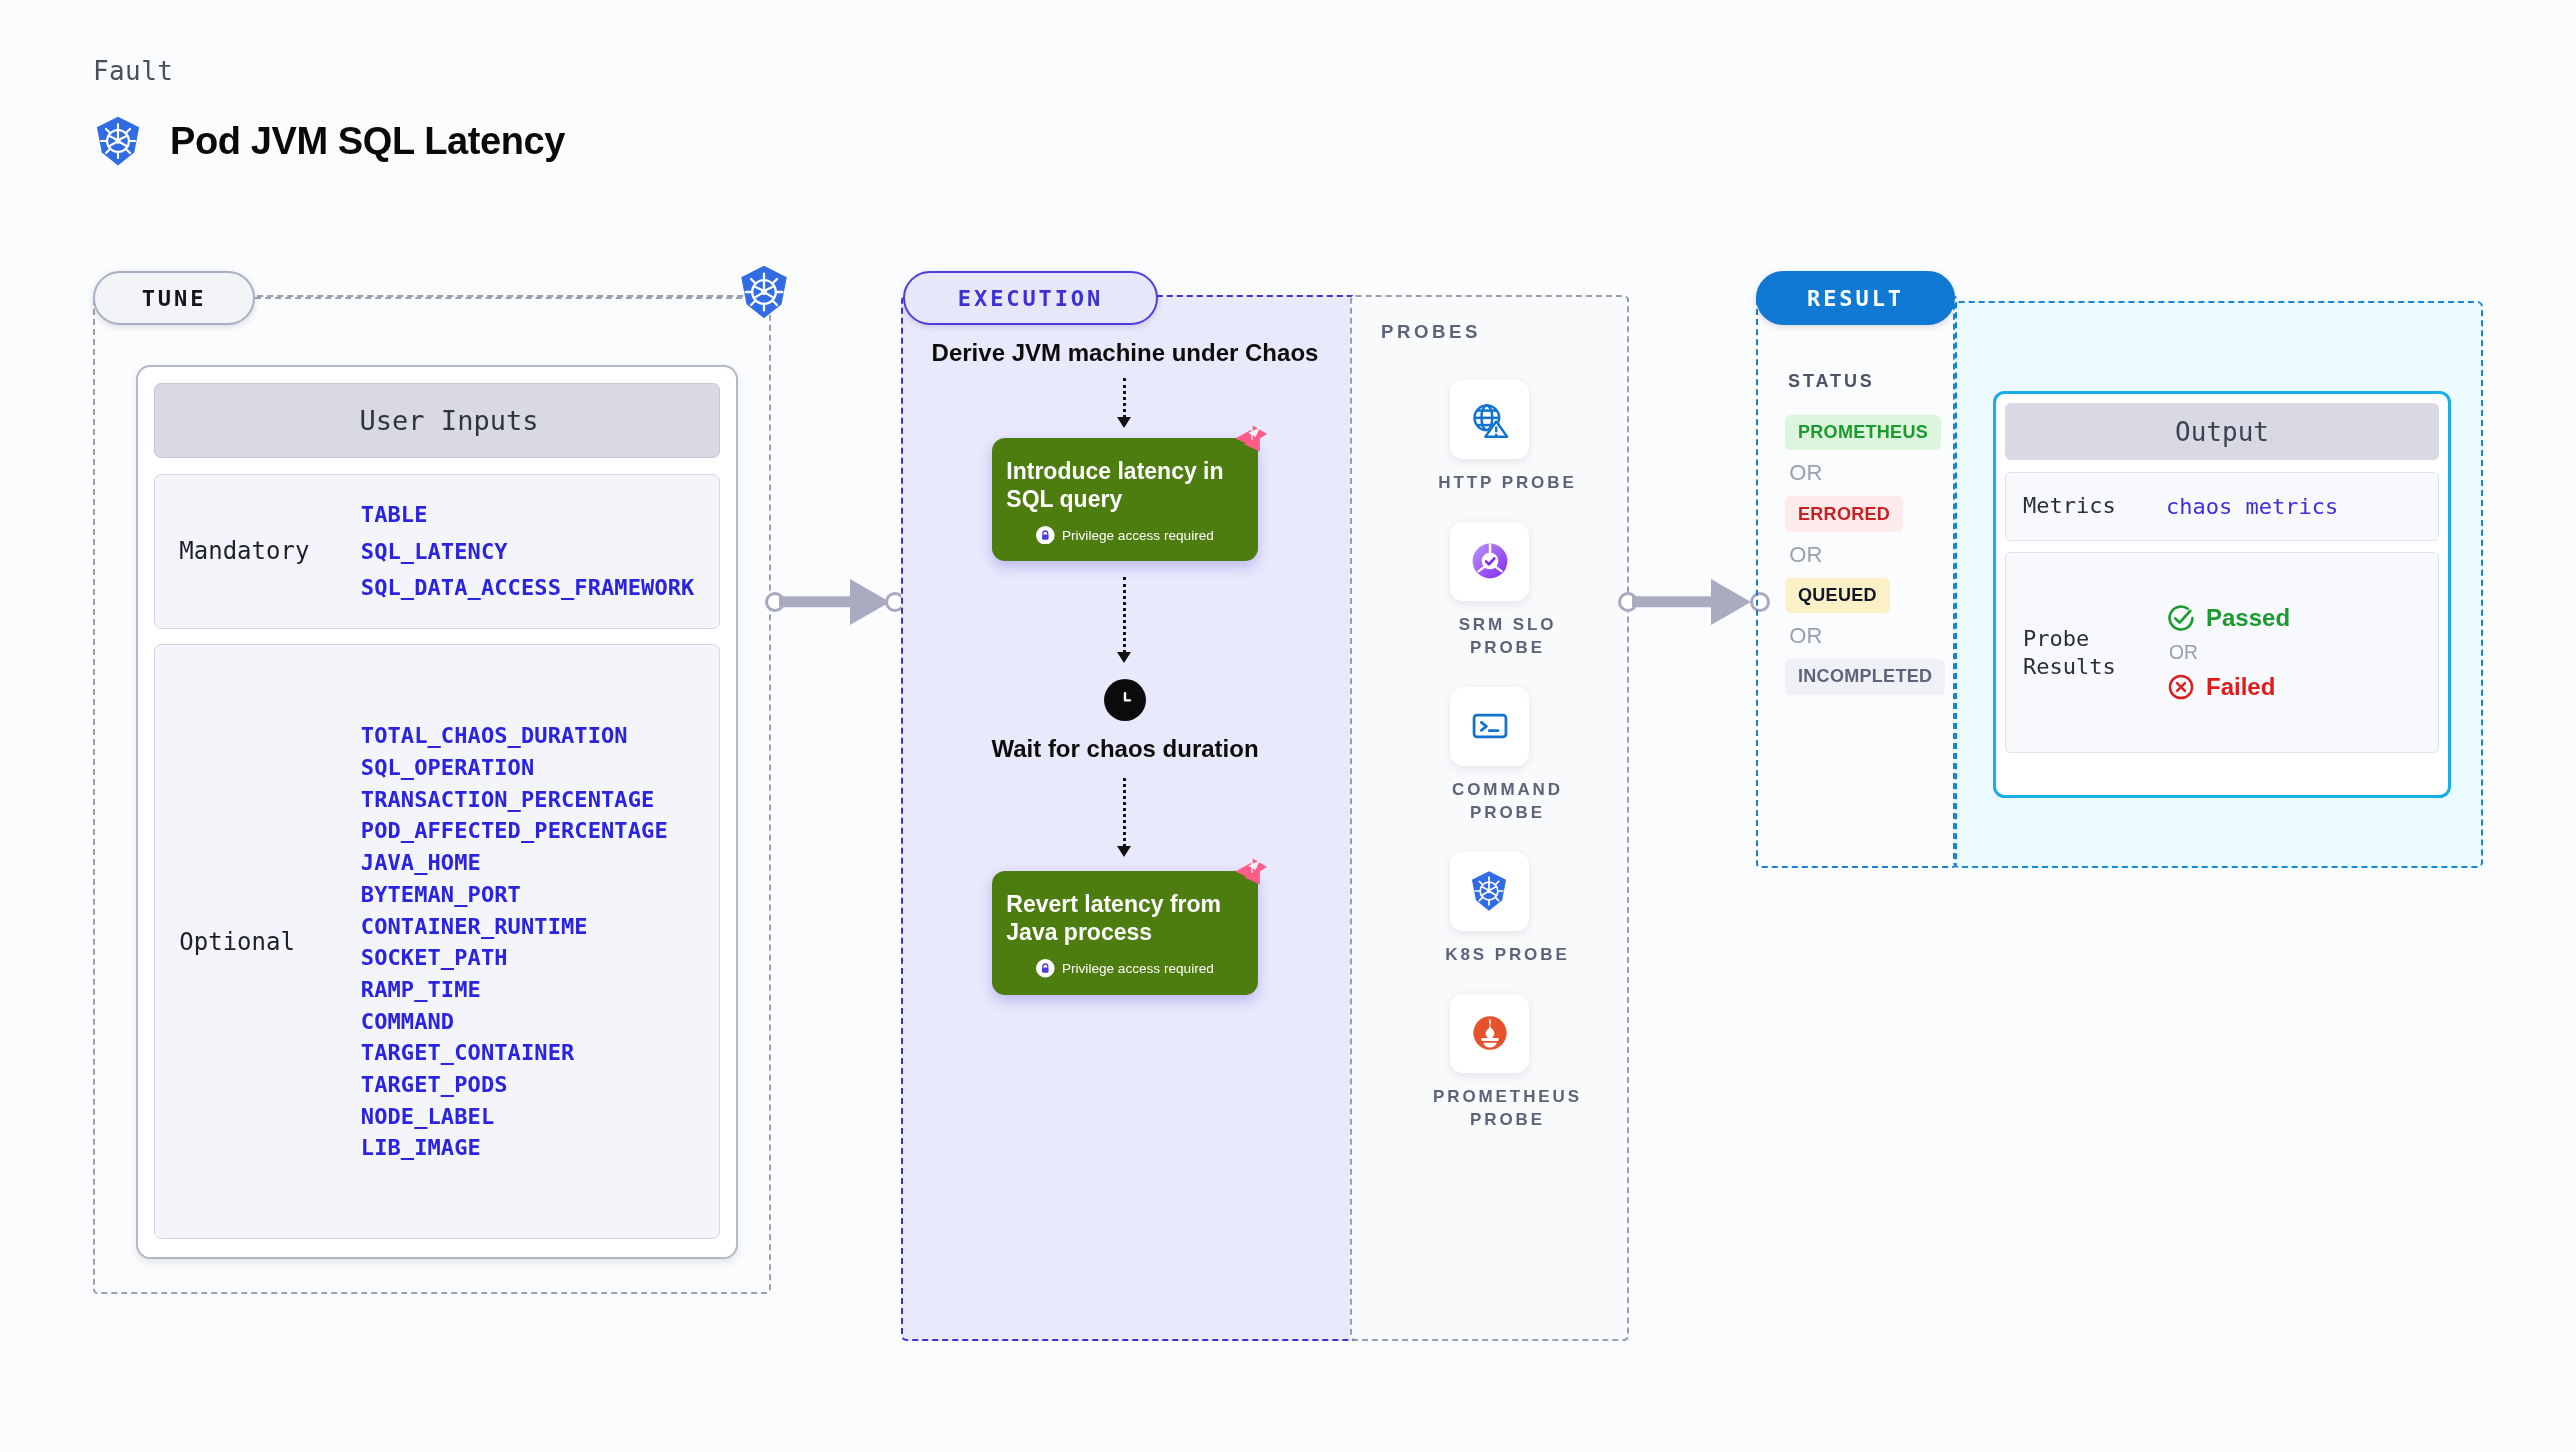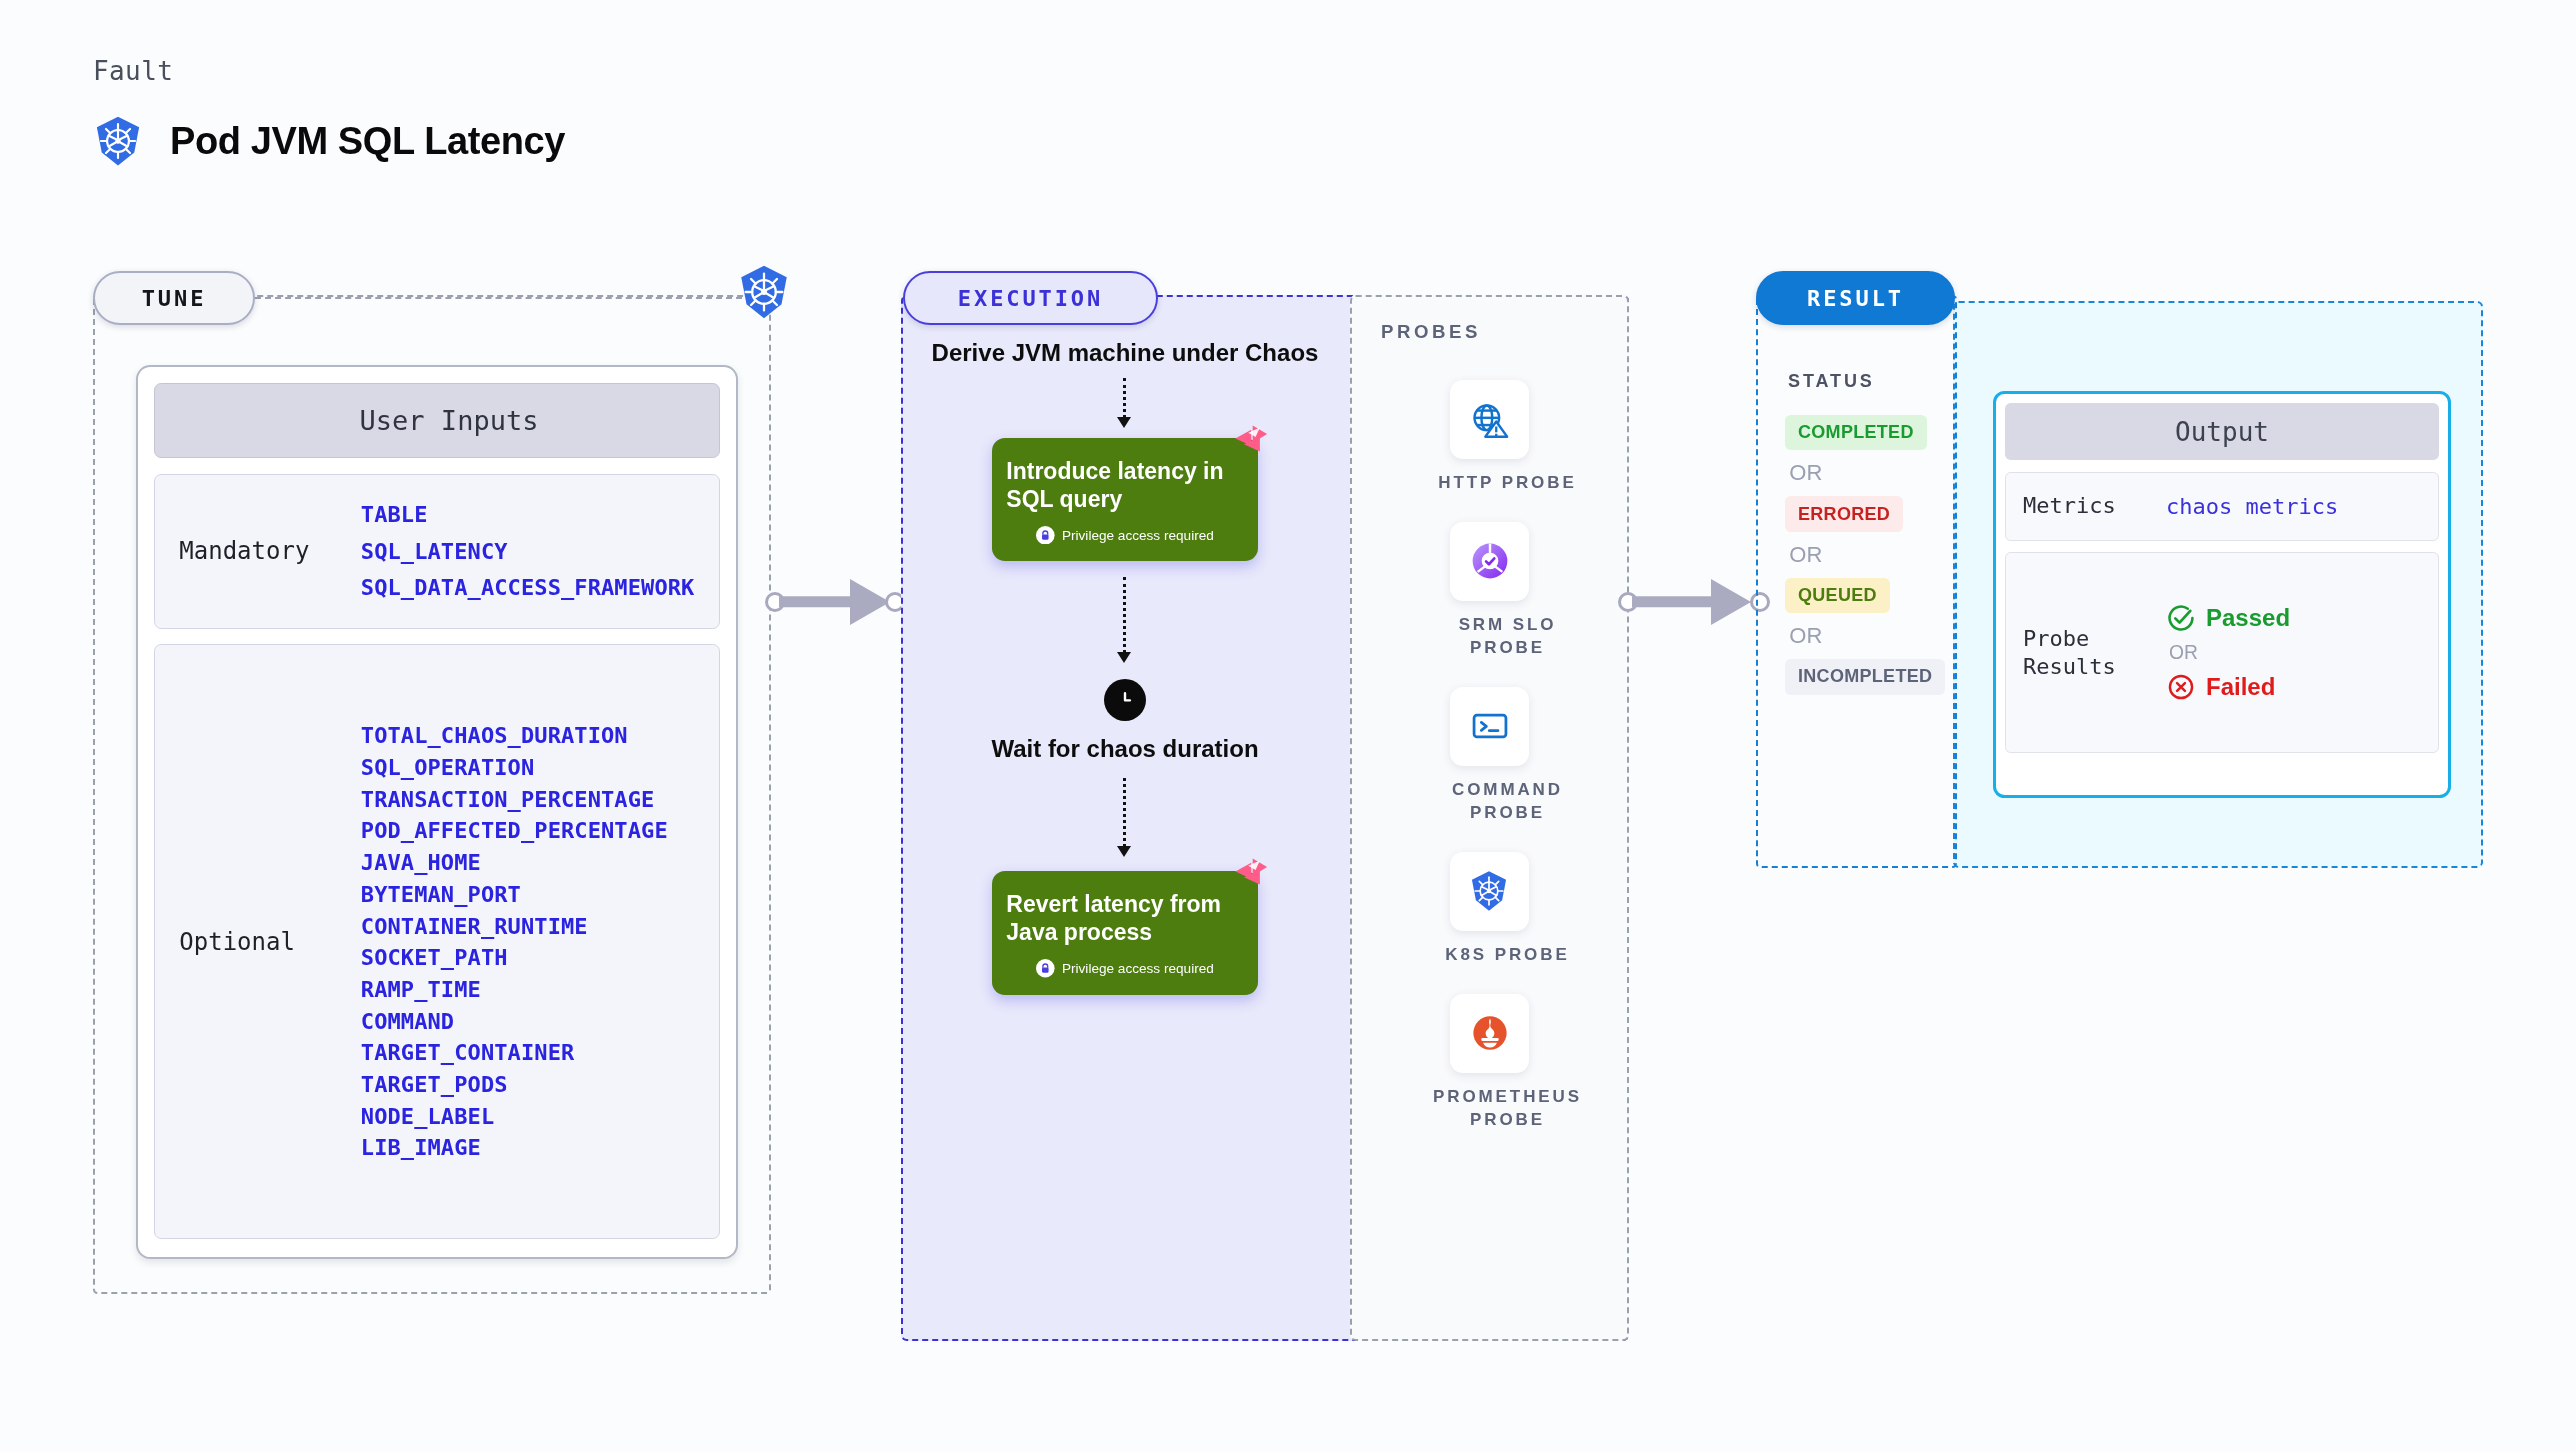--- a/index.html
+++ b/index.html
@@ -554,25 +554,25 @@
     <div class="conn-head" style="left:93px;"></div>
     <div class="conn-dot" style="right:0;"></div>
   </div>
 
   <div class="dashbox output-box"></div>
   <div class="dashbox result-box"></div>
   <div class="sect-pill pill-result">RESULT</div>
 
   <div class="status-title">STATUS</div>
   <div class="status-list">
-    <div class="status-badge" style="background:#dcf5dc; color:#1a9b2f;">COMPLETED</div>
+    <div class="status-badge" style="background:#dcf5dc; color:#1a9b2f;">PROMETHEUS</div>
     <div class="or-text">OR</div>
     <div class="status-badge" style="background:#fdeaea; color:#c72222;">ERRORED</div>
     <div class="or-text">OR</div>
-    <div class="status-badge" style="background:#fcf0c6; color:#4d7c0f;">QUEUED</div>
+    <div class="status-badge" style="background:#fcf0c6; color:#0f172a;">QUEUED</div>
     <div class="or-text">OR</div>
     <div class="status-badge" style="background:#f0f1f6; color:#5d6378;">INCOMPLETED</div>
   </div>
 
   <div class="output-card">
     <div class="output-header">Output</div>
 
     <div class="out-row row-metrics">
       <div class="out-key">Metrics</div>
       <div class="out-val-metrics">chaos metrics</div>

